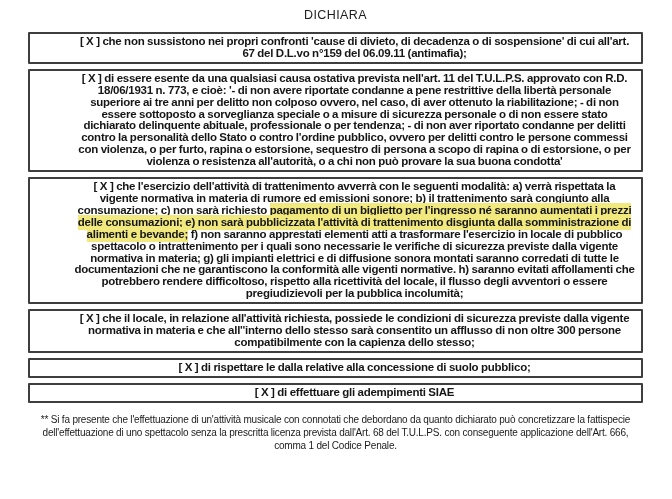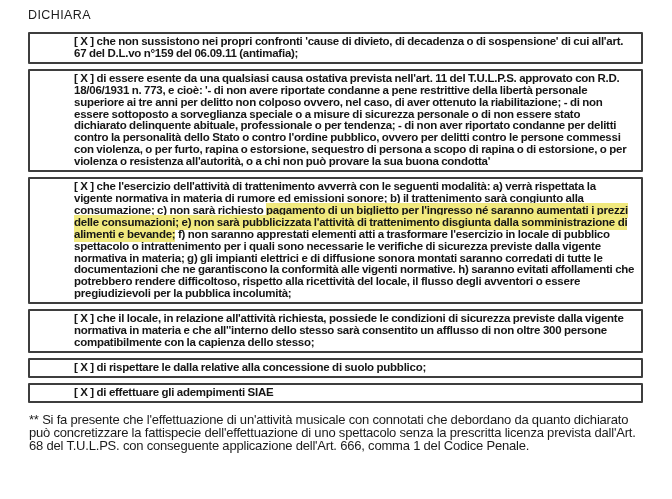--- a/index.html
+++ b/index.html
@@ -10,20 +10,21 @@
   .page {
     position: relative;
     box-sizing: border-box;
     width: 672px;
     height: 499px;
     padding: 8px 29px 0 28px;
     background: #ffffff;
     font-family: "Liberation Sans", sans-serif;
     color: var(--text, #161616);
     overflow: hidden;
+    text-align: center;
   }
   .heading {
     font-size: 12.5px;
     font-weight: 400;
     letter-spacing: 0.4px;
     line-height: 14px;
     margin: 0 0 10px 0;
     color: #1d1d1d;
   }
   .box {
@@ -46,21 +47,21 @@
   }
   .cb { white-space: pre; }
   mark.hl {
     background: var(--highlight, #f1e97e);
     color: inherit;
     padding: 1px 0 2px 0;
   }
   .footnote {
     margin: 10px 1px 0 1px;
     font-weight: 400;
-    font-size: 13px;
+    font-size: 10px;
     line-height: 13px;
     letter-spacing: -0.2px;
     color: #1b1b1b;
   }
 </style>
 </head>
 <body>
 
 <div class="page">
 

